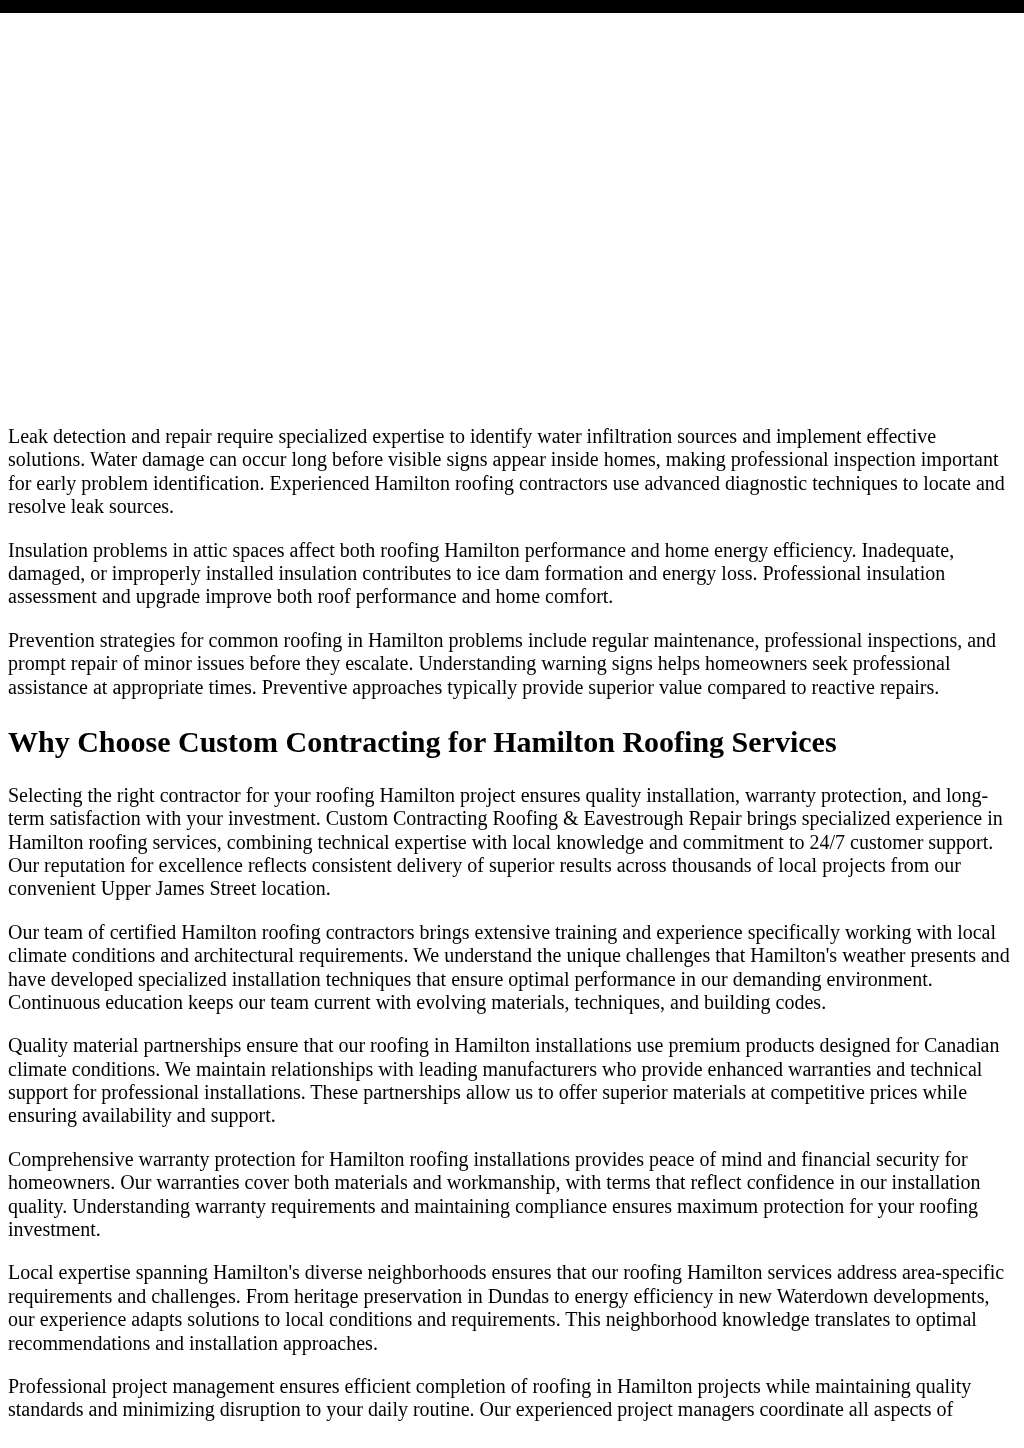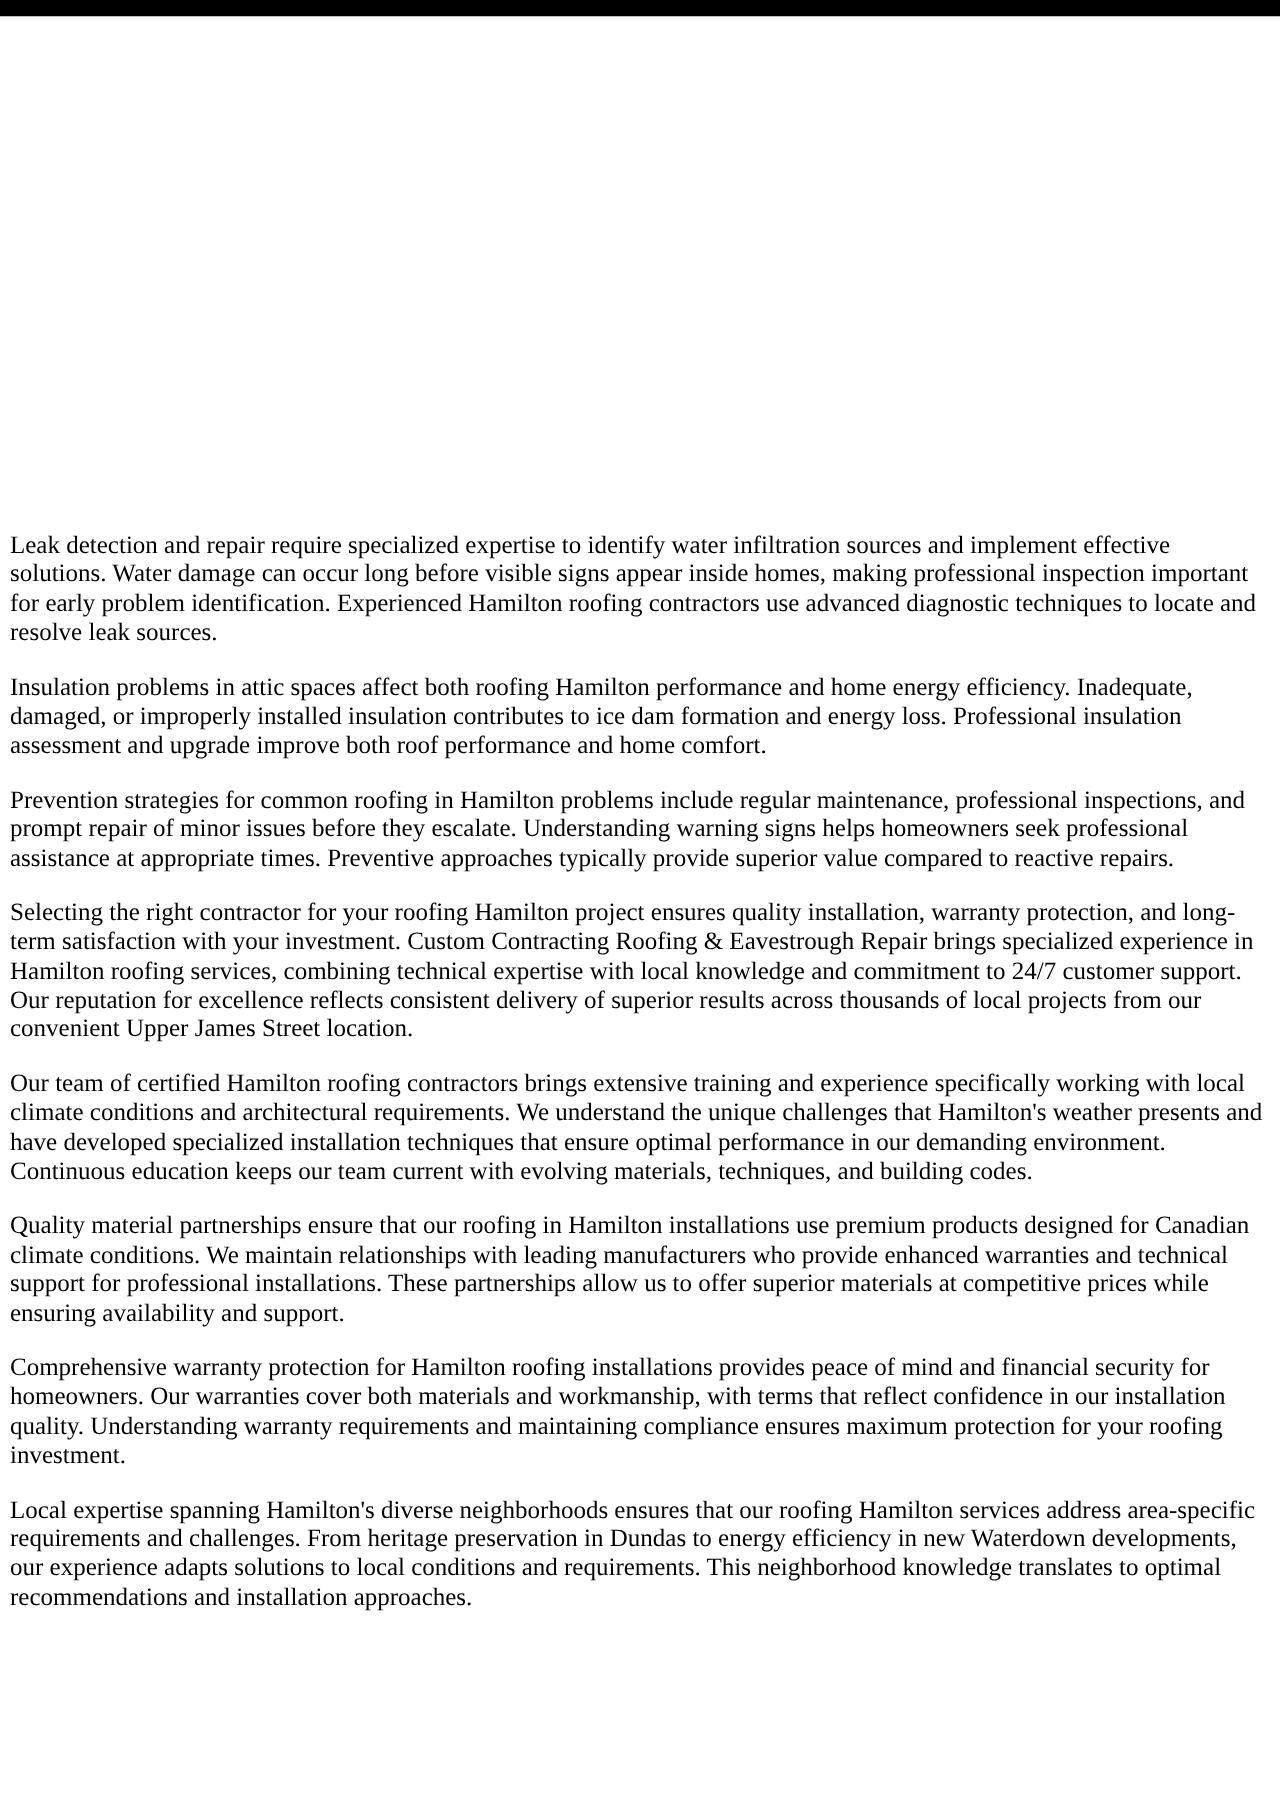--- a/index.html
+++ b/index.html
@@ -44,24 +44,26 @@
 
 <main class="content">
   <div class="pre-content-spacer"></div>
 
   <p>Leak detection and repair require specialized expertise to identify water infiltration sources and implement effective solutions. Water damage can occur long before visible signs appear inside homes, making professional inspection important for early problem identification. Experienced Hamilton roofing contractors use advanced diagnostic techniques to locate and resolve leak sources.</p>
 
   <p>Insulation problems in attic spaces affect both roofing Hamilton performance and home energy efficiency. Inadequate, damaged, or improperly installed insulation contributes to ice dam formation and energy loss. Professional insulation assessment and upgrade improve both roof performance and home comfort.</p>
 
   <p>Prevention strategies for common roofing in Hamilton problems include regular maintenance, professional inspections, and prompt repair of minor issues before they escalate. Understanding warning signs helps homeowners seek professional assistance at appropriate times. Preventive approaches typically provide superior value compared to reactive repairs.</p>
 
+  <h2>Why Choose Custom Contracting for Hamilton Roofing Services</h2>
 
   <p>Selecting the right contractor for your roofing Hamilton project ensures quality installation, warranty protection, and long-term satisfaction with your investment. Custom Contracting Roofing &amp; Eavestrough Repair brings specialized experience in Hamilton roofing services, combining technical expertise with local knowledge and commitment to 24/7 customer support. Our reputation for excellence reflects consistent delivery of superior results across thousands of local projects from our convenient Upper James Street location.</p>
 
   <p>Our team of certified Hamilton roofing contractors brings extensive training and experience specifically working with local climate conditions and architectural requirements. We understand the unique challenges that Hamilton's weather presents and have developed specialized installation techniques that ensure optimal performance in our demanding environment. Continuous education keeps our team current with evolving materials, techniques, and building codes.</p>
 
   <p>Quality material partnerships ensure that our roofing in Hamilton installations use premium products designed for Canadian climate conditions. We maintain relationships with leading manufacturers who provide enhanced warranties and technical support for professional installations. These partnerships allow us to offer superior materials at competitive prices while ensuring availability and support.</p>
 
   <p>Comprehensive warranty protection for Hamilton roofing installations provides peace of mind and financial security for homeowners. Our warranties cover both materials and workmanship, with terms that reflect confidence in our installation quality. Understanding warranty requirements and maintaining compliance ensures maximum protection for your roofing investment.</p>
 
   <p>Local expertise spanning Hamilton's diverse neighborhoods ensures that our roofing Hamilton services address area-specific requirements and challenges. From heritage preservation in Dundas to energy efficiency in new Waterdown developments, our experience adapts solutions to local conditions and requirements. This neighborhood knowledge translates to optimal recommendations and installation approaches.</p>
 
+  <p>Professional project management ensures efficient completion of roofing in Hamilton projects while maintaining quality standards and minimizing disruption to your daily routine. Our experienced project managers coordinate all aspects of</p>
 </main>
 
 </body></html>

